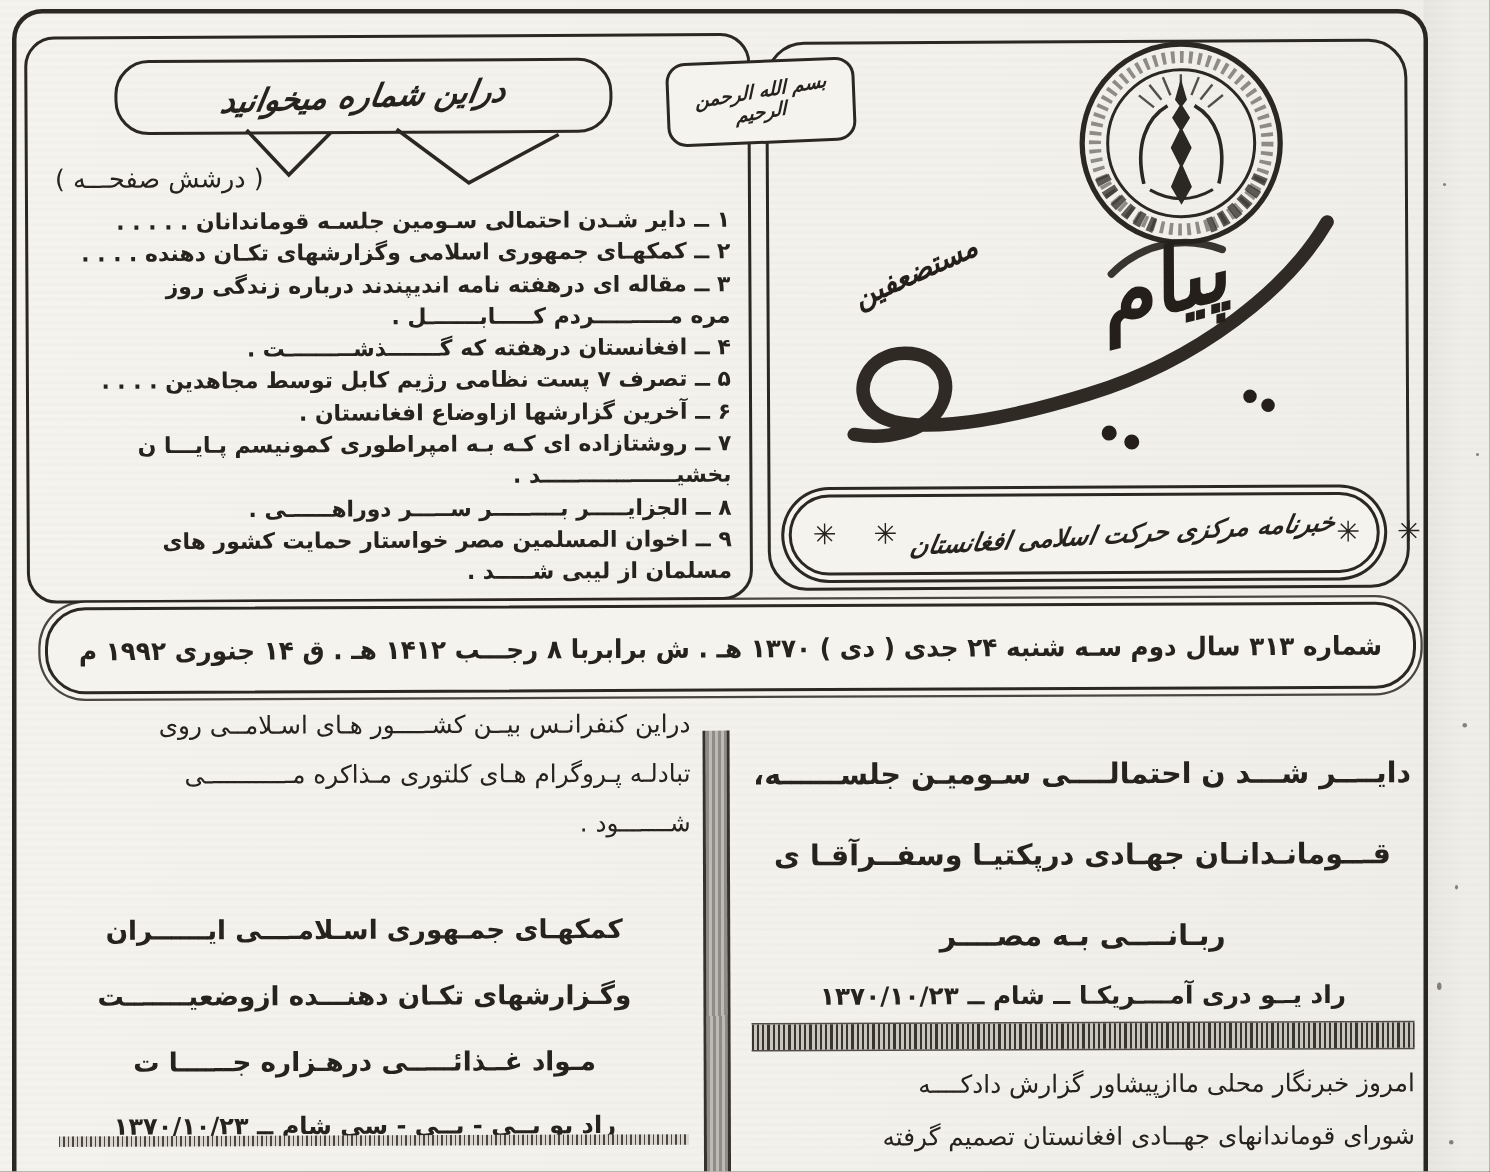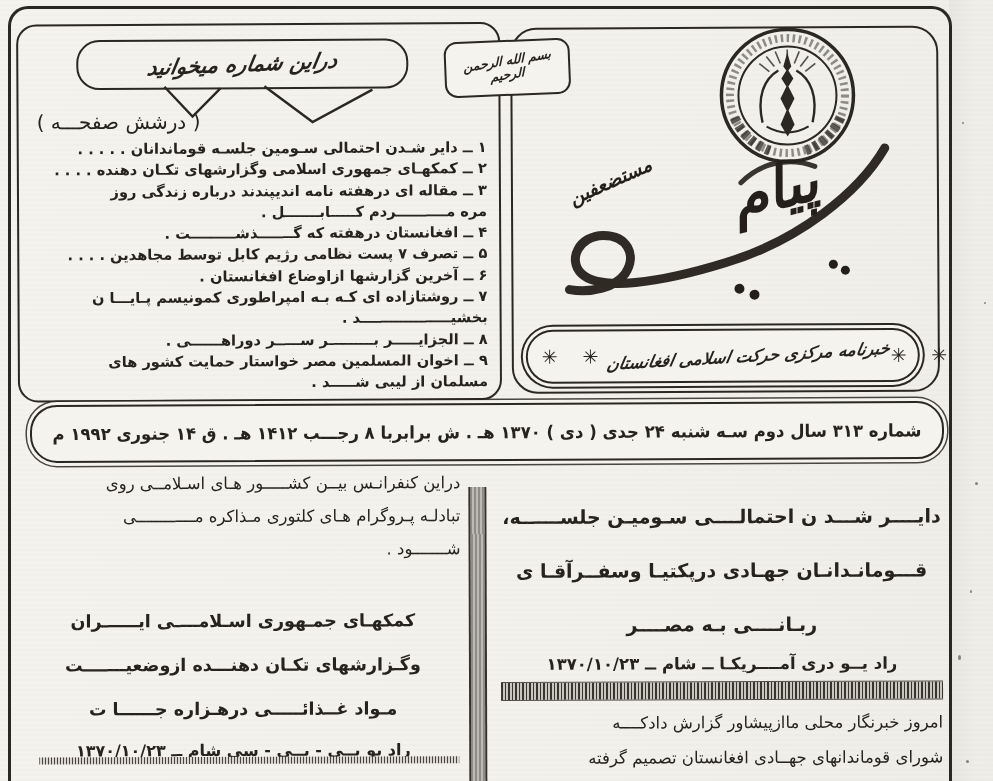--- a/index.html
+++ b/index.html
@@ -25,21 +25,21 @@
   .cartouche{
     position:absolute;left:58px;top:14px;width:328px;height:46px;
     border:2.2px solid #2b2723;border-radius:23px;
     display:flex;align-items:center;justify-content:center;
   }
   .cartouche-text{
     font-size:21px;font-weight:bold;font-style:italic;white-space:nowrap;
     transform:rotate(-2deg) skewX(-12deg);
   }
   .pointers{position:absolute;left:118px;top:57px;}
-  .pages-note{position:absolute;left:18px;top:84px;font-size:20px;direction:rtl;}
+  .pages-note{position:absolute;left:18px;top:84px;font-size:17px;direction:rtl;}
   .toc{
     position:absolute;right:12px;left:8px;top:112px;
     direction:rtl;text-align:right;font-weight:bold;font-size:14.6px;line-height:21.3px;
   }
   .toc-item{white-space:pre-line;}
   
   .bismillah-box{
     position:absolute;left:446px;top:40px;width:122px;height:52px;z-index:6;
     background:#f5f3ee;border:2.4px solid #2b2723;border-radius:13px;
     display:flex;align-items:center;justify-content:center;transform:rotate(-2deg);

